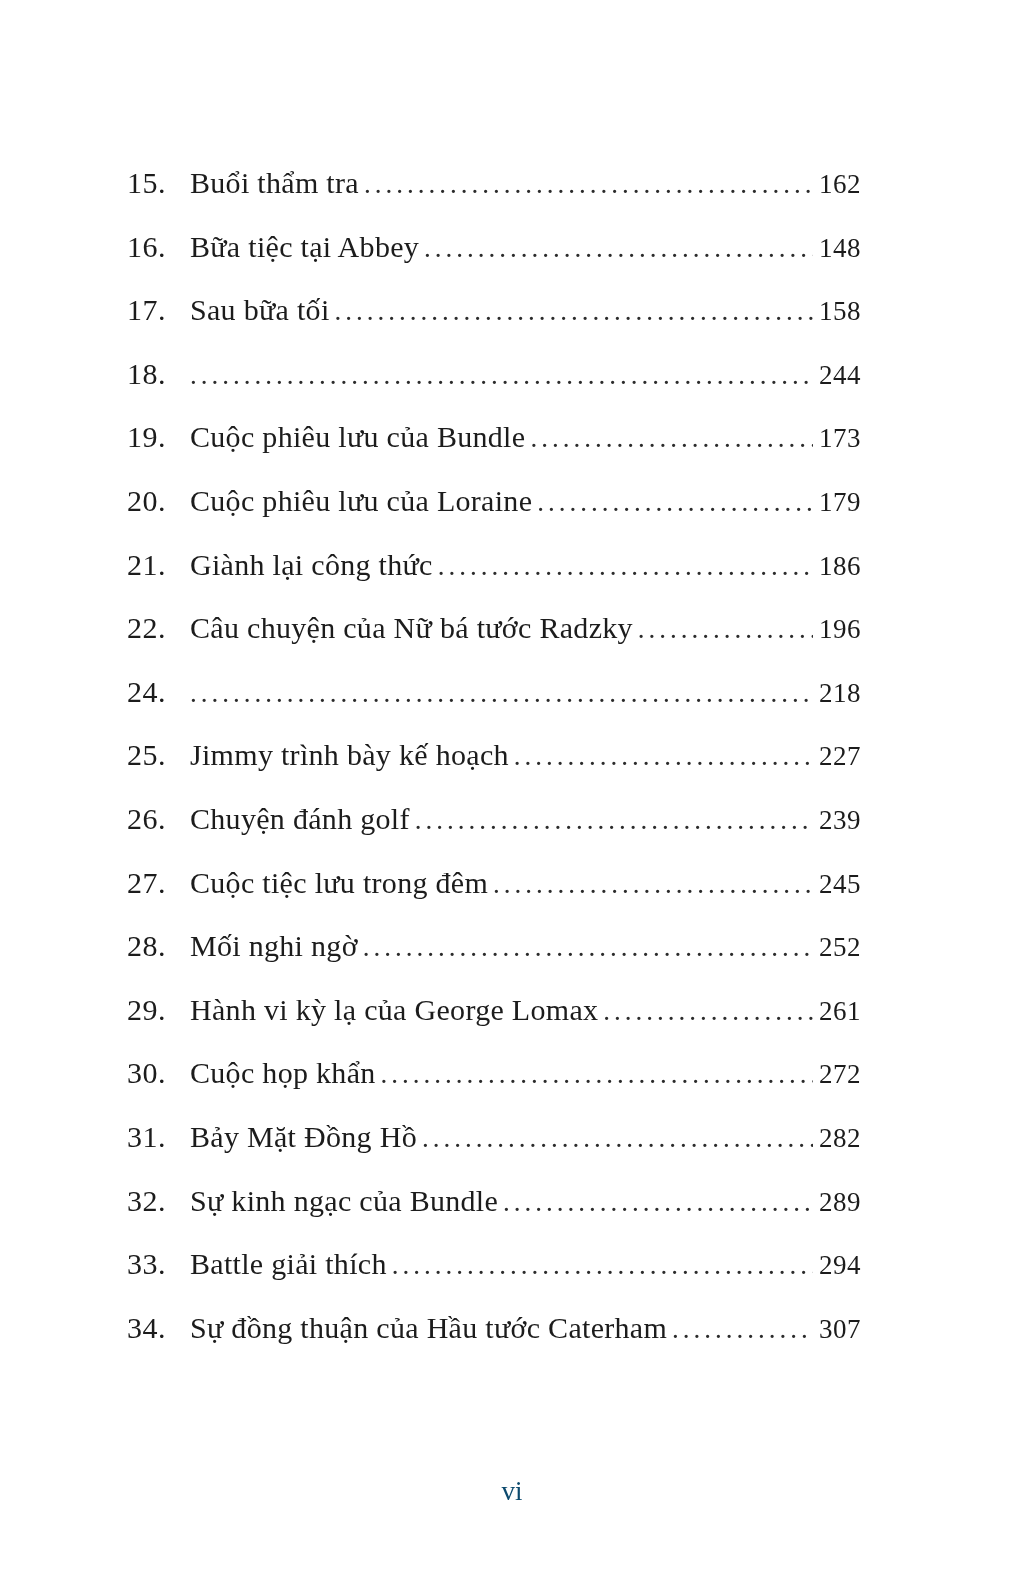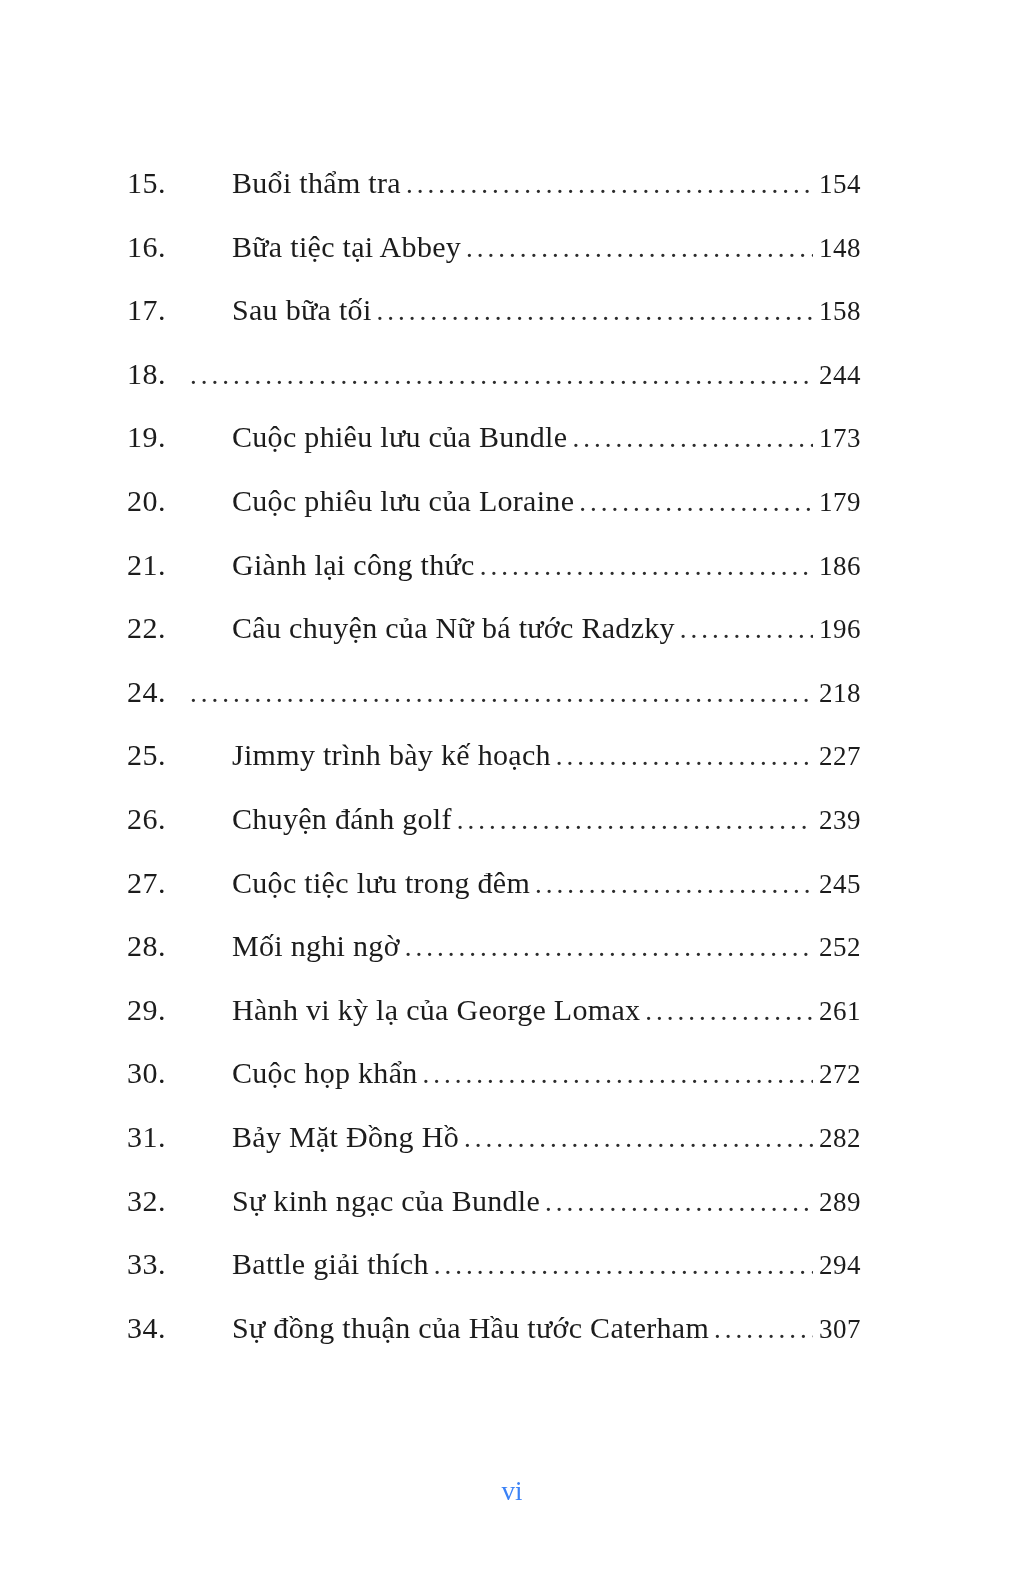--- a/index.html
+++ b/index.html
@@ -31,21 +31,20 @@
     white-space: nowrap;
   }
   .num {
     flex: 0 0 63px;
     letter-spacing: 0.5px;
   }
   .title {
     flex: 0 0 auto;
     padding-right: 5px;
     letter-spacing: 0.3px;
-    margin-left: 42px;
   }
   .dots {
     flex: 1 1 auto;
     overflow: hidden;
     white-space: nowrap;
     font-size: 27px;
     color: #2a2a2a;
   }
   .dots::before {
     content: "........................................................................................................................";
@@ -57,33 +56,33 @@
     font-size: 27px;
     letter-spacing: 0.5px;
   }
   .footer {
     position: absolute;
     top: 1476px;
     left: 0;
     width: 100%;
     text-align: center;
     font-size: 27px;
-    color: #3b82f6;
+    color: #0c4a6e;
   }
 </style>
 </head>
 <body>
 
 <div class="page">
   <div class="toc-list" id="toc-list">
   <div class="toc-row">
     <span class="num">15.</span>
     <span class="title">Buổi thẩm tra</span>
     <span class="dots"></span>
-    <span class="pagenum">154</span>
+    <span class="pagenum">162</span>
   </div>
 
   <div class="toc-row">
     <span class="num">16.</span>
     <span class="title">Bữa tiệc tại Abbey</span>
     <span class="dots"></span>
     <span class="pagenum">148</span>
   </div>
 
   <div class="toc-row">

